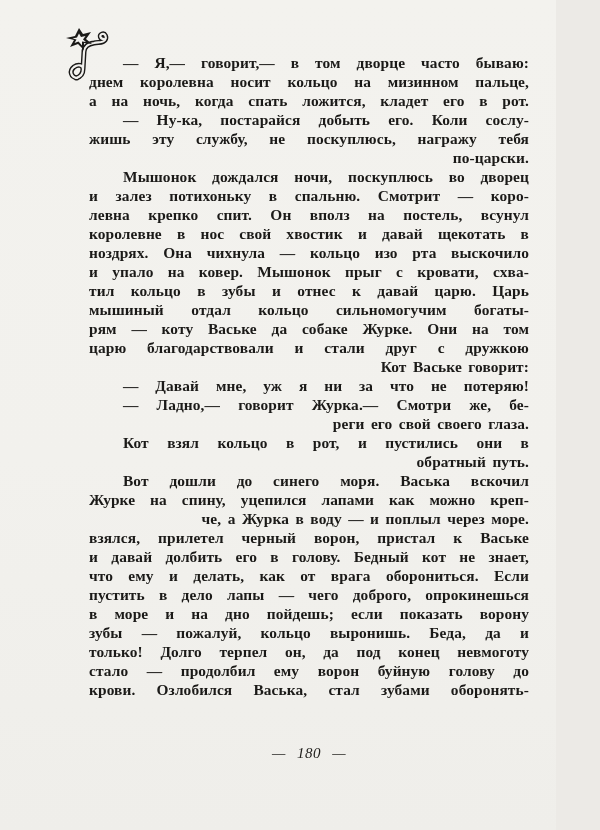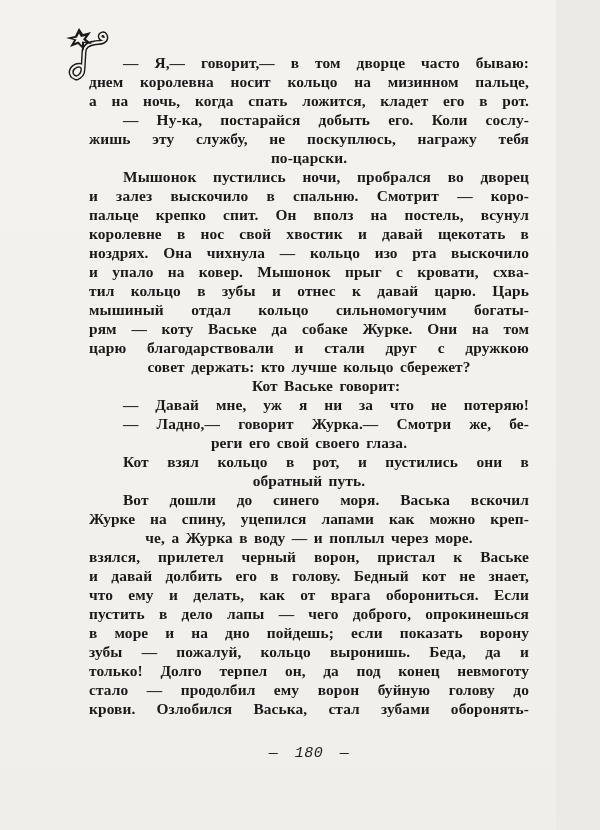--- a/index.html
+++ b/index.html
@@ -33,36 +33,35 @@
     letter-spacing: 0.1px;
     word-spacing: 1px;
     white-space: normal;
     overflow: visible;
   }
   .line.just {
     text-align: justify;
     text-align-last: justify;
   }
   .line.noj {
-    text-align: center;
+    text-align: right;
     word-spacing: 2.5px;
   }
   .line.indent { text-indent: 34px; }
   .footer {
     position: absolute;
     left: 89px; top: 745px;
     width: 440px;
     text-align: center;
     font-size: 15px;
     font-style: italic;
     font-weight: 400;
     color: #23221f;
     word-spacing: 7px;
     letter-spacing: 0.5px;
-    font-family: Liberation Mono, monospace;
   }
 </style>
 </head>
 <body>
 
 <div class="page">
 
   <svg class="flourish" viewBox="0 0 62 58" xmlns="http://www.w3.org/2000/svg">
     <g fill="none" stroke-linecap="round" stroke-linejoin="round">
 
@@ -78,31 +77,30 @@
     <polygon points="21,5.5 23,9 27.5,8 25,11.5 28,14 24,13.5 24,17.5 20.5,13.5 16.5,15 18.5,11.5 14.5,10.5 19,9.5" fill="#f2f1ee"></polygon>
   </svg>
 
   <div class="text-block">
       <div class="line just indent">— Я,— говорит,— в том дворце часто бываю:</div>
       <div class="line just">днем королевна носит кольцо на мизинном пальце,</div>
       <div class="line just">а на ночь, когда спать ложится, кладет его в рот.</div>
       <div class="line just indent">— Ну-ка, постарайся добыть его. Коли сослу-</div>
       <div class="line just">жишь эту службу, не поскуплюсь, награжу тебя</div>
       <div class="line noj">по-царски.</div>
-      <div class="line just indent">Мышонок пустились ночи, пробрался во дворец</div>
-      <div class="line just">и залез выскочило в спальню. Смотрит — коро-</div>
-      <div class="line just">пальце крепко спит. Он вполз на постель, всунул</div>
+      <div class="line just indent">Мышонок дождался ночи, поскуплюсь во дворец</div>
+      <div class="line just">и залез потихоньку в спальню. Смотрит — коро-</div>
+      <div class="line just">левна крепко спит. Он вполз на постель, всунул</div>
       <div class="line just">королевне в нос свой хвостик и давай щекотать в</div>
       <div class="line just">ноздрях. Она чихнула — кольцо изо рта выскочило</div>
       <div class="line just">и упало на ковер. Мышонок прыг с кровати, схва-</div>
       <div class="line just">тил кольцо в зубы и отнес к давай царю. Царь</div>
       <div class="line just">мышиный отдал кольцо сильномогучим богаты-</div>
       <div class="line just">рям — коту Ваське да собаке Журке. Они на том</div>
       <div class="line just">царю благодарствовали и стали друг с дружкою</div>
-      <div class="line noj">совет держать: кто лучше кольцо сбережет?</div>
       <div class="line noj indent">Кот Ваське говорит:</div>
       <div class="line just indent">— Давай мне, уж я ни за что не потеряю!</div>
       <div class="line just indent">— Ладно,— говорит Журка.— Смотри же, бе-</div>
       <div class="line noj">реги его свой своего глаза.</div>
       <div class="line just indent">Кот взял кольцо в рот, и пустились они в</div>
       <div class="line noj">обратный путь.</div>
       <div class="line just indent">Вот дошли до синего моря. Васька вскочил</div>
       <div class="line just">Журке на спину, уцепился лапами как можно креп-</div>
       <div class="line noj">че, а Журка в воду — и поплыл через море.</div>
       <div class="line just">взялся, прилетел черный ворон, пристал к Ваське</div>

